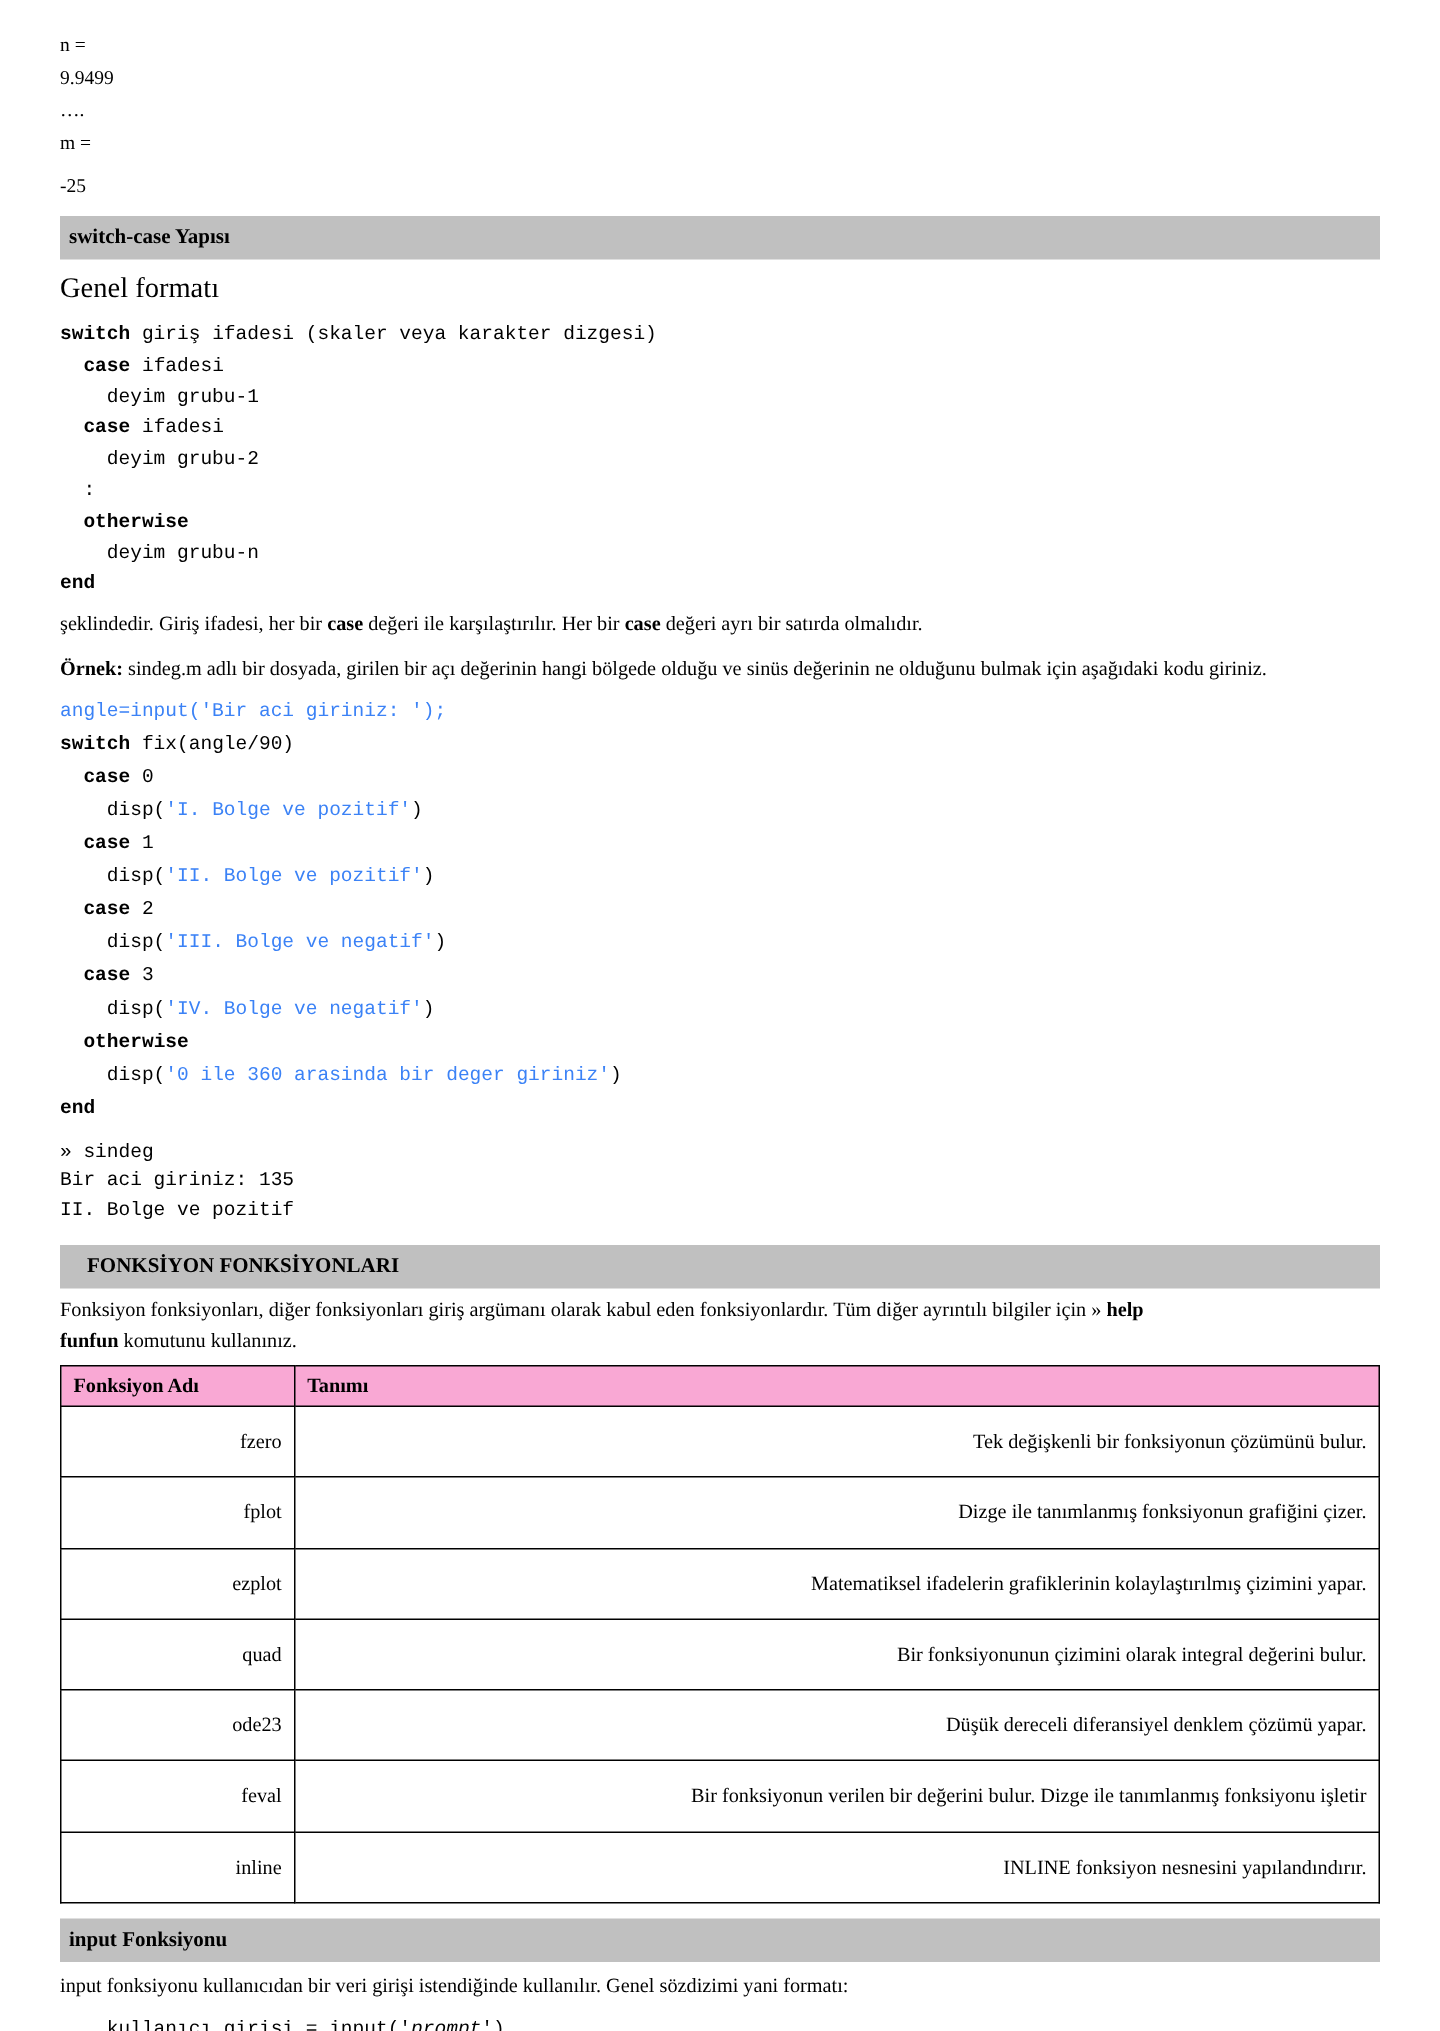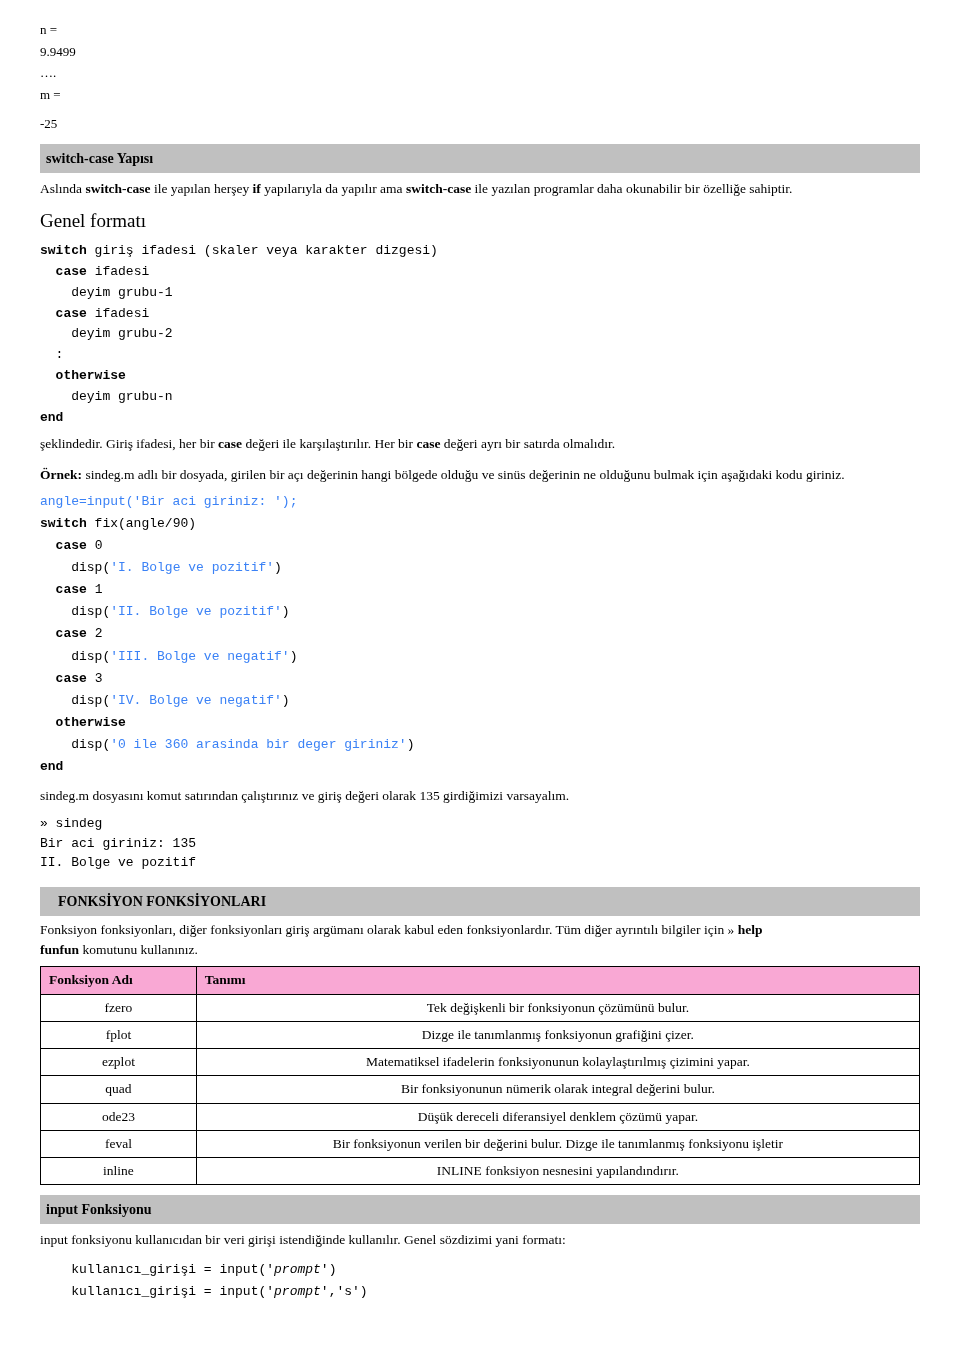--- a/index.html
+++ b/index.html
@@ -90,22 +90,22 @@
     }
     table th {
       border: 1px solid #000;
       padding: 3px 8px;
       background-color: #f9a8d4;
       font-weight: bold;
       text-align: left;
     }
     table td {
       border: 1px solid #000;
-      padding: 3px 8px;
-      text-align: center;
+      padding: 13px 8px;
+      text-align: right;
       margin-left: 20px;
     }
     .input-fonksiyon-header {
       background-color: #c0c0c0;
       padding: 4px 6px;
       font-size: 14px;
       margin-top: 10px;
       margin-bottom: 6px;
     }
     .input-fonksiyon-header span { font-weight: bold; }
@@ -127,23 +127,20 @@
   </div>
   <div class="m-value">
     <span>-25</span>
   </div>
 
   <div class="section-header">
     <span class="keyword">switch-case Yapısı</span>
   </div>
 
 
-  <p>
-    Aslında <b>switch-case</b> ile yapılan herşey <b>if</b> yapılarıyla da yapılır ama <b>switch-case</b> ile yazılan programlar daha okunabilir bir özelliğe sahiptir.
-  </p>
 
   <div class="genel-format-label">
     <span>Genel formatı</span>
   </div>
 
   <div class="switch-code">
     <span class="kw">switch</span> giriş ifadesi (skaler veya karakter dizgesi)<br>
     &nbsp;&nbsp;<span class="kw">case</span> ifadesi<br>
     &nbsp;&nbsp;&nbsp;&nbsp;deyim grubu-1<br>
     &nbsp;&nbsp;<span class="kw">case</span> ifadesi<br>
@@ -171,23 +168,20 @@
     &nbsp;&nbsp;&nbsp;&nbsp;disp(<span class="blue">'II. Bolge ve pozitif'</span>)<br>
     &nbsp;&nbsp;<span class="kw">case</span> 2<br>
     &nbsp;&nbsp;&nbsp;&nbsp;disp(<span class="blue">'III. Bolge ve negatif'</span>)<br>
     &nbsp;&nbsp;<span class="kw">case</span> 3<br>
     &nbsp;&nbsp;&nbsp;&nbsp;disp(<span class="blue">'IV. Bolge ve negatif'</span>)<br>
     &nbsp;&nbsp;<span class="kw">otherwise</span><br>
     &nbsp;&nbsp;&nbsp;&nbsp;disp(<span class="blue">'0 ile 360 arasinda bir deger giriniz'</span>)<br>
     <span class="kw">end</span>
   </div>
 
-  <p>
-    <span>sindeg.m dosyasını komut satırından çalıştırınız ve giriş değeri olarak 135 girdiğimizi varsayalım.</span>
-  </p>
 
   <div class="sindeg-output">
     » sindeg<br>
     Bir aci giriniz: 135<br>
     II. Bolge ve pozitif
   </div>
 
   <div class="fonksiyon-header">
     <span>FONKSİYON FONKSİYONLARI</span>
   </div>
@@ -208,25 +202,25 @@
     <tr>
           <td>fzero</td>
           <td>Tek değişkenli bir fonksiyonun çözümünü bulur.</td>
         </tr>
         <tr>
           <td>fplot</td>
           <td>Dizge ile tanımlanmış fonksiyonun grafiğini çizer.</td>
         </tr>
         <tr>
           <td>ezplot</td>
-          <td>Matematiksel ifadelerin fonksiyonunun kolaylaştırılmış çizimini yapar.</td>
+          <td>Matematiksel ifadelerin grafiklerinin kolaylaştırılmış çizimini yapar.</td>
         </tr>
         <tr>
           <td>quad</td>
-          <td>Bir fonksiyonunun nümerik olarak integral değerini bulur.</td>
+          <td>Bir fonksiyonunun çizimini olarak integral değerini bulur.</td>
         </tr>
         <tr>
           <td>ode23</td>
           <td>Düşük dereceli diferansiyel denklem çözümü yapar.</td>
         </tr>
         <tr>
           <td>feval</td>
           <td>Bir fonksiyonun verilen bir değerini bulur. Dizge ile tanımlanmış fonksiyonu işletir</td>
         </tr>
         <tr>

